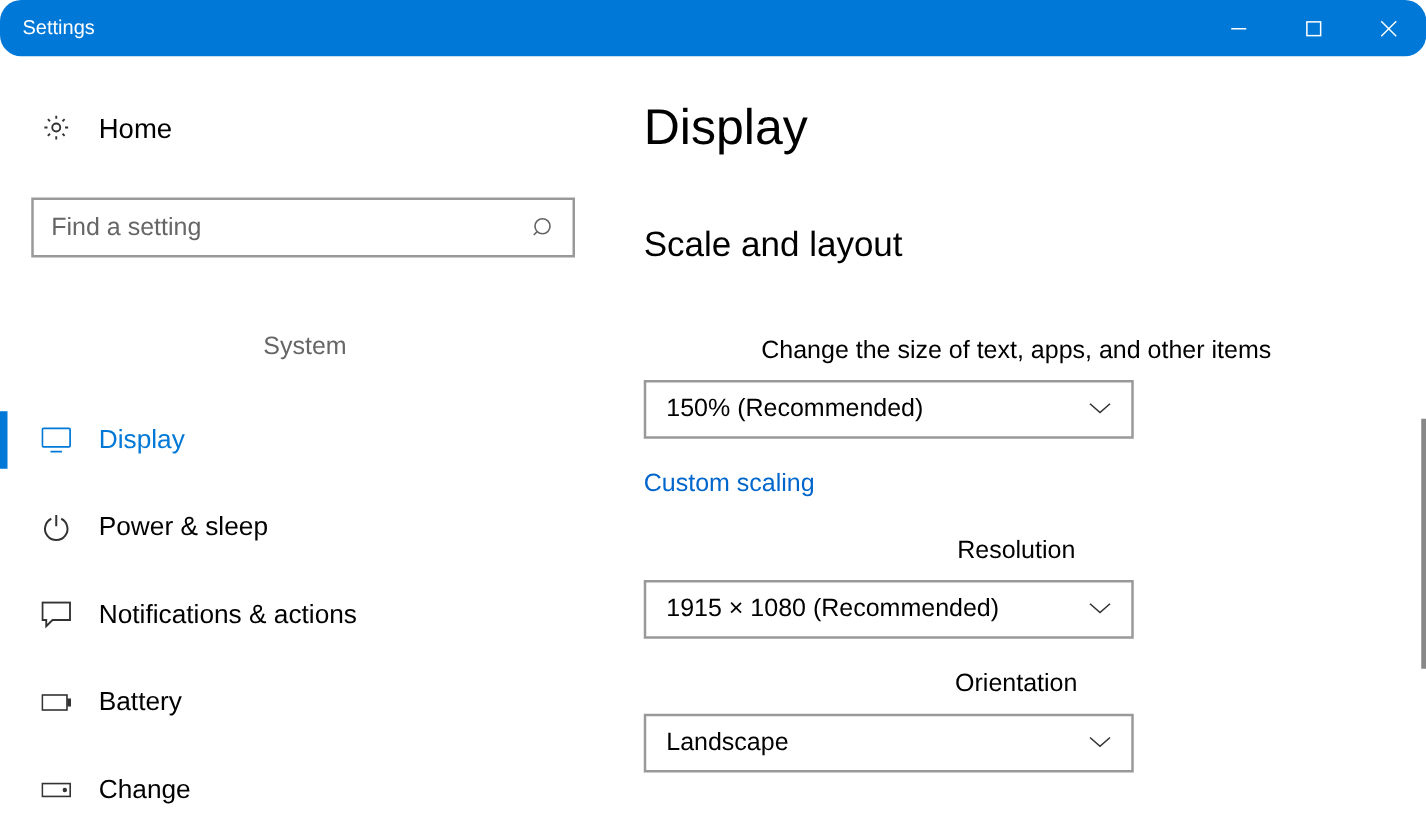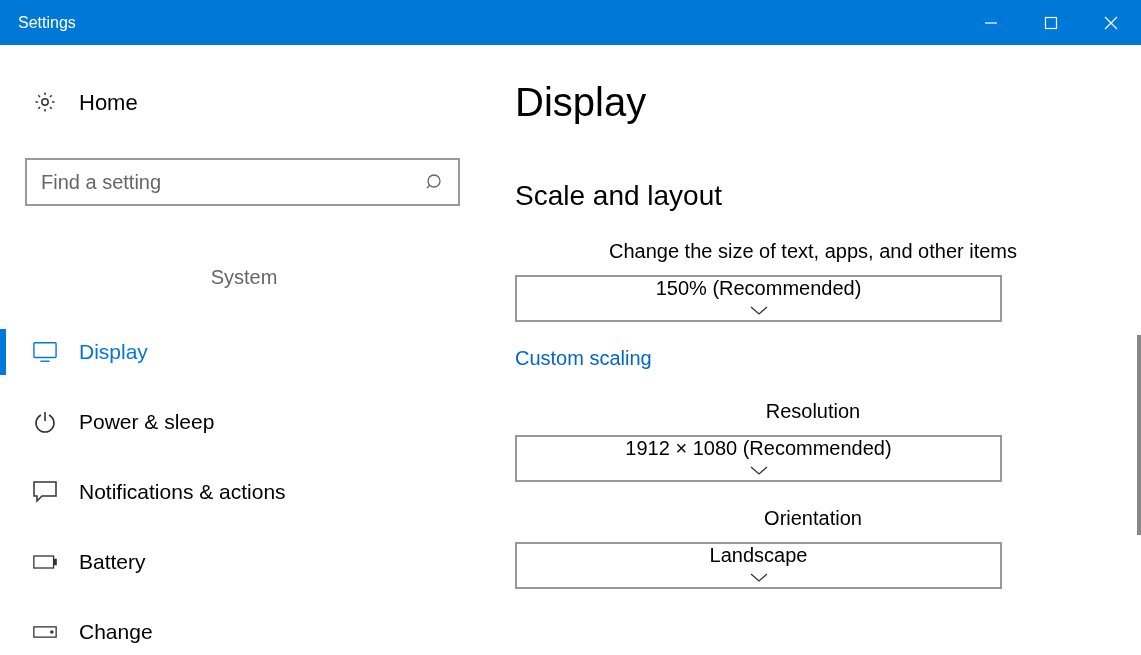--- a/index.html
+++ b/index.html
@@ -16,20 +16,21 @@
       position: relative;
     }
     .titlebar {
       height: 45px;
       background: #0078d7;
       display: flex;
       align-items: center;
       justify-content: space-between;
       color: #fff;
       padding-left: 18px;
+      border-radius: 17px;
     }
     .titlebar-title {
       font-size: 16px;
       font-weight: 400;
     }
     .window-controls {
       display: flex;
       height: 100%;
     }
     .window-control {
@@ -151,39 +152,38 @@
     .page-title {
       font-size: 40px;
       font-weight: 300;
       color: #000;
       margin-bottom: 55px;
     }
     .section-title {
       font-size: 28px;
       font-weight: 400;
       color: #000;
-      margin-bottom: 28px;
+      margin-bottom: 57px;
     }
     .field-label {
       font-size: 20px;
       color: #000;
       margin-bottom: 12px;
       text-align: center;
     }
     .dropdown {
       border: 2px solid #999;
       height: 47px;
-      width: 487px;
+      width: 392px;
       display: flex;
       align-items: center;
       justify-content: space-between;
       padding: 0 16px;
       cursor: pointer;
       margin-bottom: 25px;
-      flex-direction: column;
     }
     .dropdown-value {
       font-size: 20px;
       color: #000;
     }
     .dropdown-chevron svg {
       stroke: #333;
     }
     .link {
       color: #0066cc;
@@ -311,21 +311,21 @@
         <svg width="18" height="10" viewBox="0 0 18 10" fill="none" stroke-width="1.3">
             <path d="M1 1 L9 8 L17 1"></path>
           </svg>
       </span>
     </div>
 
     <a class="link">Custom scaling</a>
 
     <div class="field-label">Resolution</div>
     <div class="dropdown">
-      <span class="dropdown-value">1912 × 1080 (Recommended)</span>
+      <span class="dropdown-value">1915 × 1080 (Recommended)</span>
       <span class="dropdown-chevron">
         <svg width="18" height="10" viewBox="0 0 18 10" fill="none" stroke-width="1.3">
             <path d="M1 1 L9 8 L17 1"></path>
           </svg>
       </span>
     </div>
 
     <div class="field-label">Orientation</div>
     <div class="dropdown">
       <span class="dropdown-value">Landscape</span>

